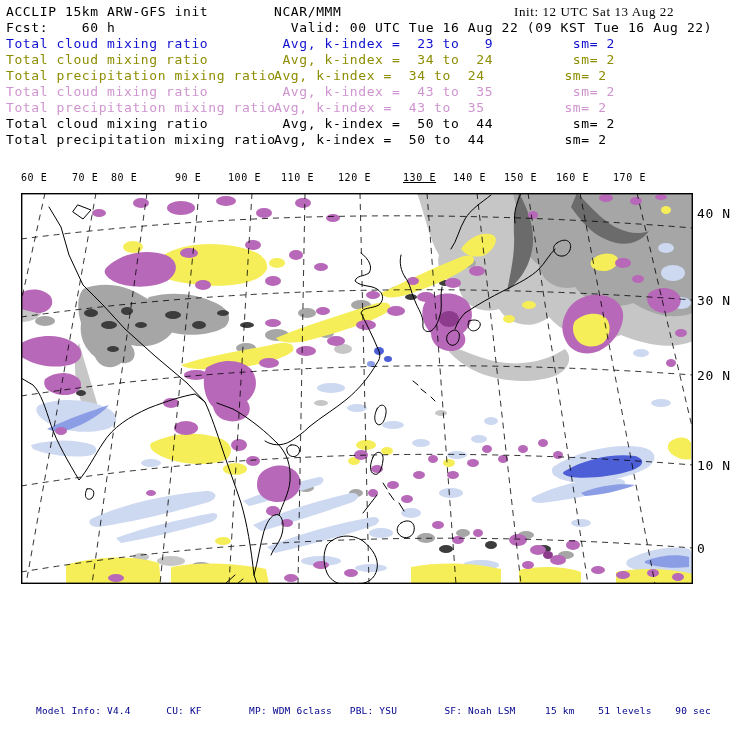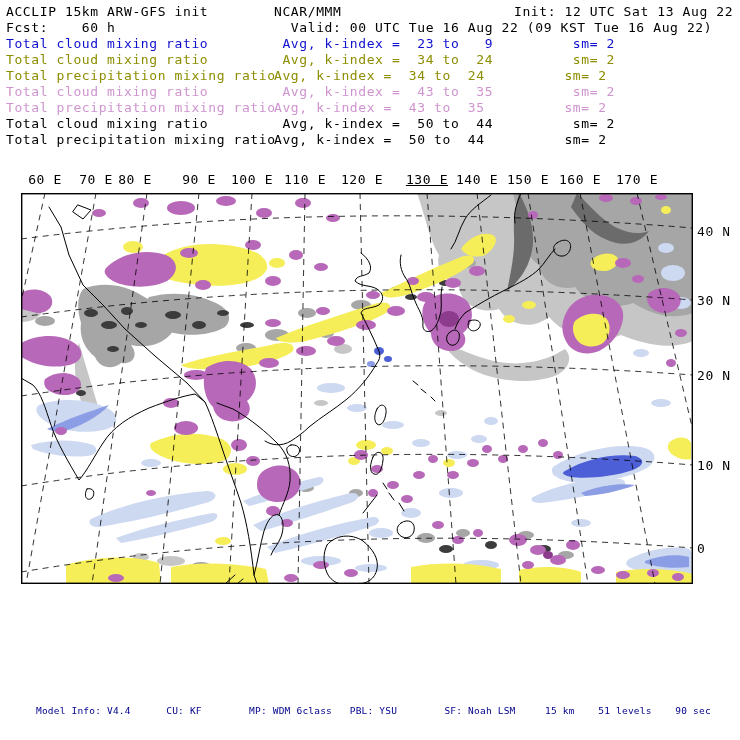--- a/index.html
+++ b/index.html
@@ -2,21 +2,21 @@
 <html><head>
 <meta charset="utf-8">
 <style>
   html,body{margin:0;padding:0;background:#ffffff;}
   #screen{position:relative;width:740px;height:740px;background:#ffffff;overflow:hidden;
           font-family:"DejaVu Sans Mono","Liberation Mono",monospace;color:#000;}
   .hline{position:absolute;white-space:pre;font-size:13px;letter-spacing:0.6px;line-height:16px;}
   .col{position:absolute;top:4px;}
   .col .row{white-space:pre;font-size:13px;letter-spacing:0.6px;line-height:16px;height:16px;display:block;}
   .lg-blue{color:#0f0fd0;} .lg-olive{color:#8d8d00;} .lg-plum{color:#cf94cf;} .lg-black{color:#000000;}
-  .lonlab{position:absolute;top:172px;width:48px;text-align:center;font-size:13px;letter-spacing:0.6px;}
+  .lonlab{position:absolute;top:172px;width:48px;font-size:10px;letter-spacing:0.6px;}
   .latlab{position:absolute;left:697px;font-size:13px;letter-spacing:0.6px;}
   #map{position:absolute;left:21px;top:193px;}
   .footer{position:absolute;white-space:pre;font-size:9.5px;letter-spacing:0.2px;color:#00008b;}
   
   .gl{fill:#c6c6c6}.gm{fill:#a6a6a6}.gd{fill:#6b6b6b}.gk{fill:#3c3c3c}
   .yw{fill:#f6ee58}.pu{fill:#b868b8}.pk{fill:#8d3c8d}
   .bl{fill:#cdd8f1}.bm{fill:#8b9de4}.bs{fill:#4c5fd6}
   .cst{fill:none;stroke:#000;stroke-width:1;stroke-linejoin:round;stroke-linecap:round}
   .grt{fill:none;stroke:#000;stroke-width:0.8;stroke-dasharray:6 5}
   .frame{fill:none;stroke:#000;stroke-width:1.4}
@@ -43,21 +43,21 @@
     <span class="row">  Valid: 00 UTC Tue 16 Aug 22 (09 KST Tue 16 Aug 22)</span>
     <span class="row lg-blue"> Avg, k-index =  23 to   9</span>
     <span class="row lg-olive"> Avg, k-index =  34 to  24</span>
     <span class="row lg-olive">Avg, k-index =  34 to  24</span>
     <span class="row lg-plum"> Avg, k-index =  43 to  35</span>
     <span class="row lg-plum">Avg, k-index =  43 to  35</span>
     <span class="row lg-black"> Avg, k-index =  50 to  44</span>
     <span class="row lg-black">Avg, k-index =  50 to  44</span>
   </div>
 
-  <div class="hline" style="left:514px;top:4px;">Init: 12 UTC Sat 13 Aug 22</div>
+  <div class="hline" style="left:514px;top:4px;font-family:Liberation Serif, serif;">Init: 12 UTC Sat 13 Aug 22</div>
 
   <div class="col" style="left:556px;top:36px;">
     <span class="row lg-blue">  sm= 2</span>
     <span class="row lg-olive">  sm= 2</span>
     <span class="row lg-olive"> sm= 2</span>
     <span class="row lg-plum">  sm= 2</span>
     <span class="row lg-plum"> sm= 2</span>
     <span class="row lg-black">  sm= 2</span>
     <span class="row lg-black"> sm= 2</span>
   </div>
@@ -68,21 +68,21 @@
   <div class="lonlab" style="left:175px;">90 E</div>
   <div class="lonlab" style="left:228px;">100 E</div>
   <div class="lonlab" style="left:281px;">110 E</div>
   <div class="lonlab" style="left:338px;">120 E</div>
   <div class="lonlab" style="left:403px;text-decoration:underline;">130 E</div>
   <div class="lonlab" style="left:453px;">140 E</div>
   <div class="lonlab" style="left:504px;">150 E</div>
   <div class="lonlab" style="left:556px;">160 E</div>
   <div class="lonlab" style="left:613px;">170 E</div>
 
-  <div class="latlab" style="top:225px;font-family:Liberation Mono, monospace;">40 N</div>
+  <div class="latlab" style="top:206px;">40 N</div>
   <div class="latlab" style="top:293px;">30 N</div>
   <div class="latlab" style="top:368px;">20 N</div>
   <div class="latlab" style="top:458px;text-align:center;">10 N</div>
   <div class="latlab" style="top:541px;">0</div>
 
   <svg id="map" width="672" height="391" viewBox="0 0 672 391">
 
     <g>
       <path class="gl" d="M396,0 L672,0 L672,148 C648,158 620,150 600,142 C575,152 545,144 528,124 C510,138 488,132 478,116 C458,122 440,110 438,94 C424,88 414,76 418,62 C408,46 404,22 396,0 Z"></path>
       <path class="gm" d="M430,0 L672,0 L672,120 C650,128 628,120 612,110 C590,118 566,110 554,94 C536,98 520,88 518,72 C506,64 500,50 504,36 C498,24 494,10 492,0 Z"></path>

